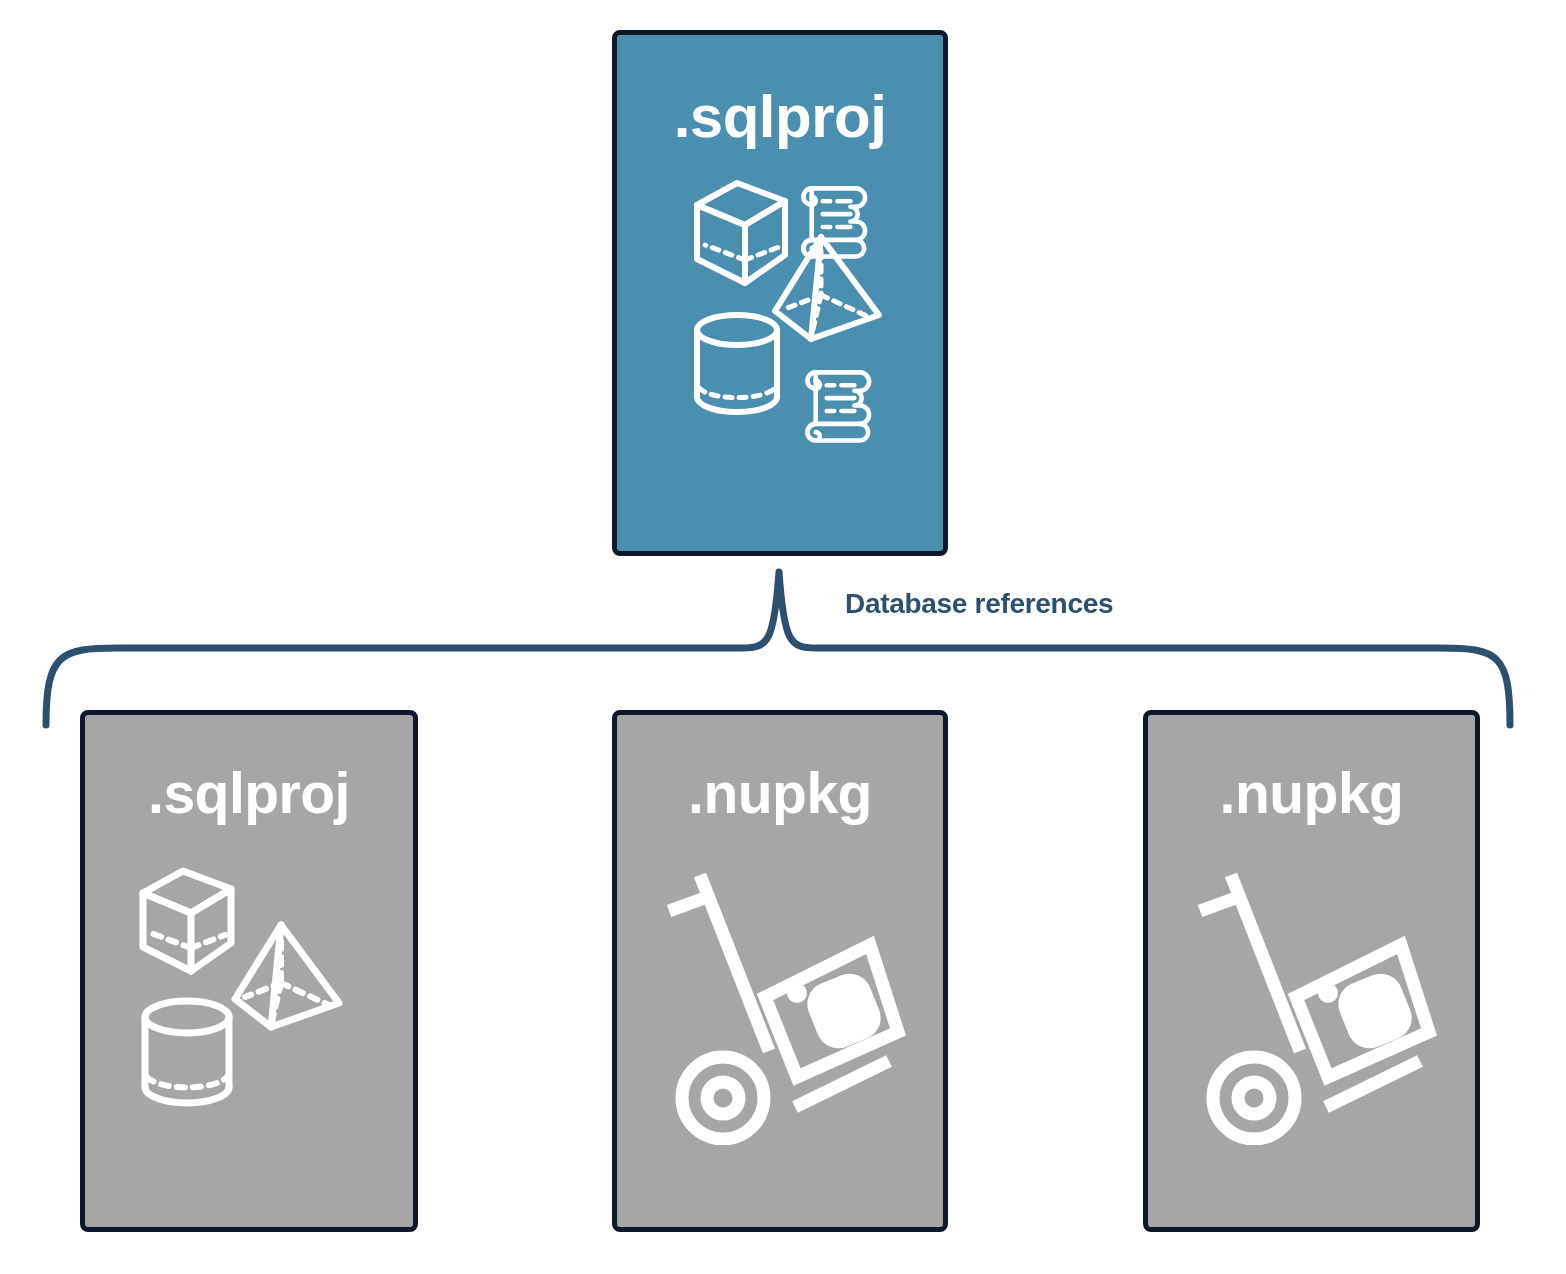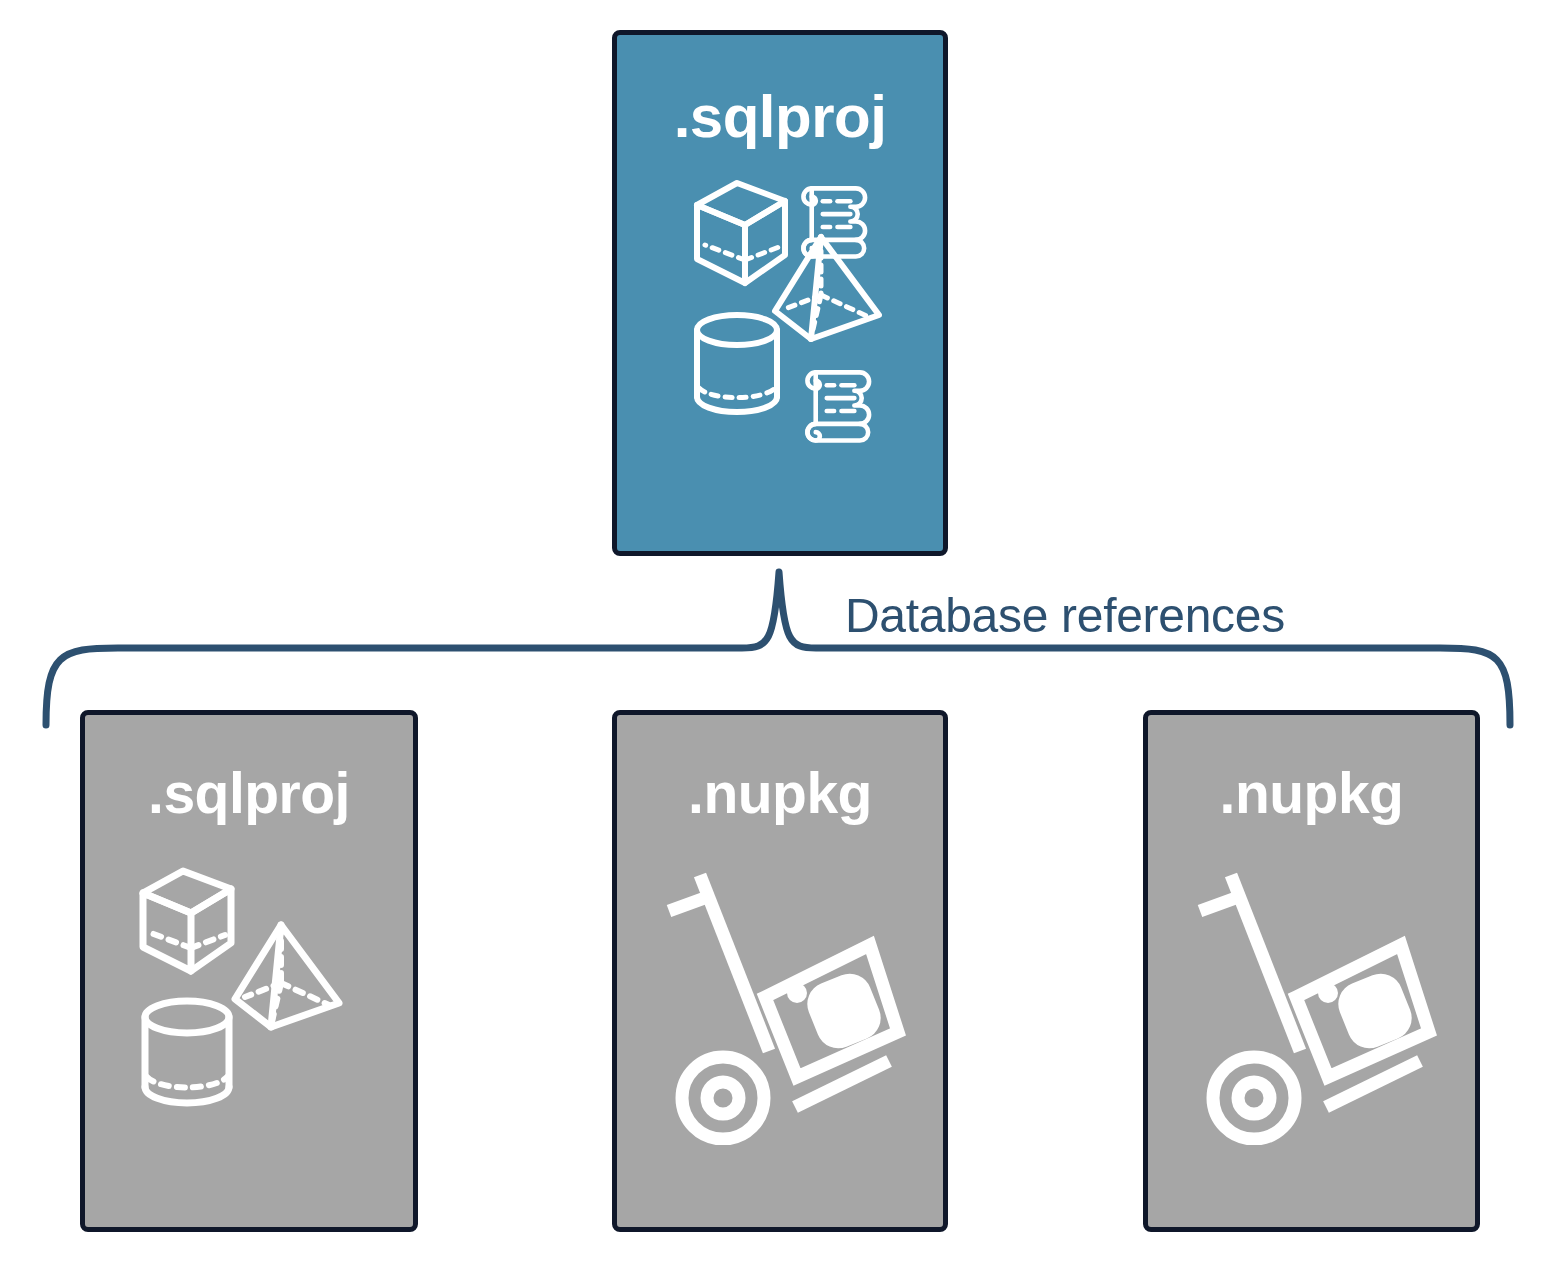--- a/index.html
+++ b/index.html
@@ -80,22 +80,22 @@
     width: 1566px; height: 200px;
     pointer-events: none;
   }
 
   
   #brace-label {
     position: absolute;
     left: 845px;
     top: 588px;
     color: #2d5070;
-    font-size: 48px;
-    font-weight: normal;
+    font-size: 28px;
+    font-weight: bold;
     letter-spacing: -0.3px;
     white-space: nowrap;
     user-select: none;
   }
 </style>
 </head>
 <body>
 
 <div id="stage">
 

